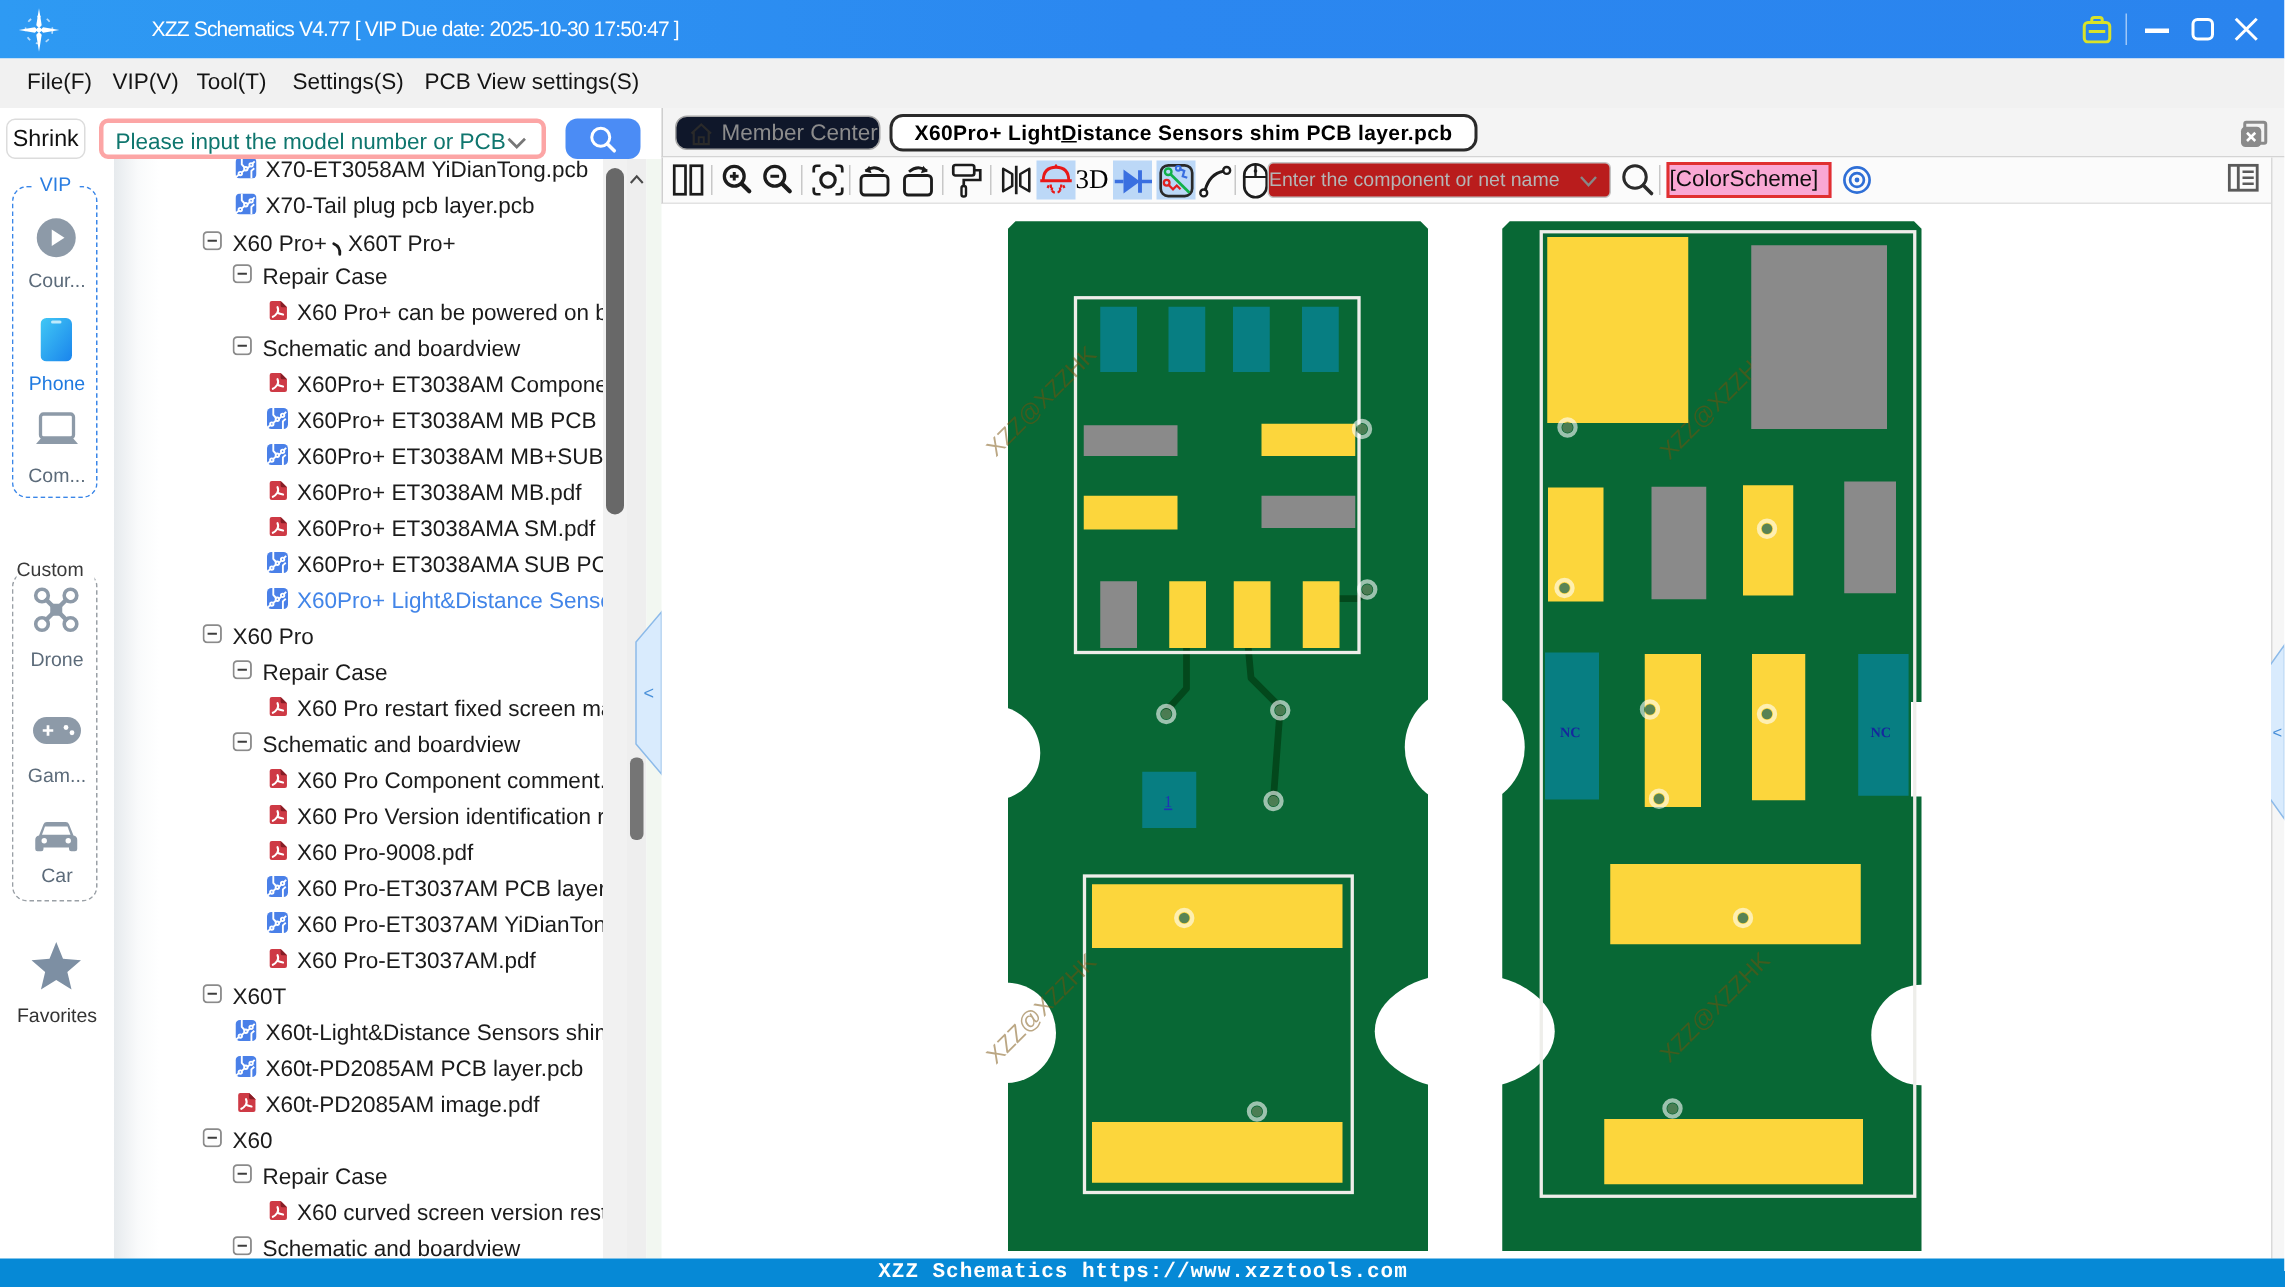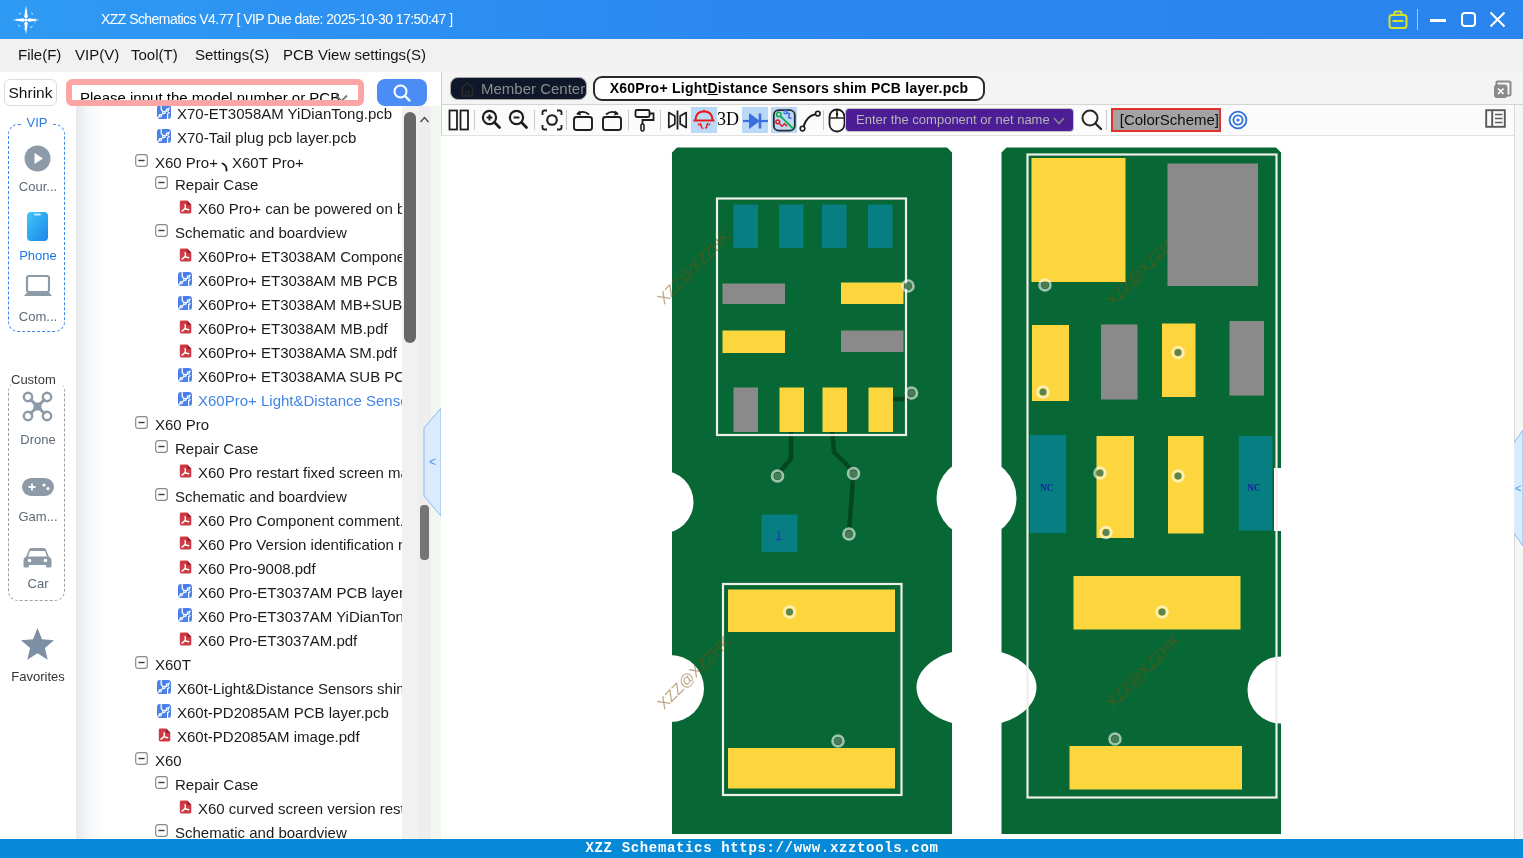--- a/index.html
+++ b/index.html
@@ -5,21 +5,21 @@
 .abs{position:absolute}
 
 #title{left:0;top:0;width:1523px;height:39px;background:linear-gradient(90deg,#2e9af3 0%,#2b87f0 50%,#2a84ee 100%)}
 #title .txt{left:101px;top:11px;font-size:14px;color:#fff;letter-spacing:-0.55px}
 
 #menu{left:0;top:39px;width:1523px;height:33px;background:#f1f1f1}
 #menu span{position:absolute;top:7px;font-size:15px;color:#141414}
 
 #srow{left:0;top:72px;width:431px;height:34px;background:#fff}
 #shrink{left:4px;top:7px;width:53px;height:27px;border:1px solid #dcdcdc;border-radius:6px;font-size:15.5px;color:#111;text-align:center;line-height:25px;background:#fff}
-#sinput{left:66px;top:7px;width:298px;height:27px;border:6px solid #fca5a5;border-radius:6px;background:#fff;font-size:15px;color:#000000;line-height:25px;padding-left:8px;white-space:nowrap;overflow:hidden}
+#sinput{left:66px;top:7px;width:298px;height:27px;border:3px solid #fca5a5;border-radius:6px;background:#fff;font-size:15px;color:#0f766e;line-height:25px;padding-left:8px;white-space:nowrap;overflow:hidden}
 #sbtn{left:377px;top:7px;width:50px;height:27px;background:#4b8cf5;border-radius:8px}
 
 #sbar{left:0;top:106px;width:76px;height:733px;background:#fff}
 .slab{position:absolute;width:76px;text-align:center;font-size:13px;color:#5c6b7a}
 
 #tree{left:76px;top:106px;width:330px;height:733px;background:linear-gradient(90deg,#e6eaed 0px,#f9fafb 16px,#fff 30px);overflow:hidden}
 .trow{position:absolute;height:24px;display:flex;align-items:flex-start;font-size:15px;color:#1b1b1b;white-space:nowrap}
 .trow svg{flex:0 0 auto;margin-right:6px}
 .trow .ex{margin-right:7px}
 .blue{color:#4285e8}
@@ -29,22 +29,22 @@
 #sc2t{left:418px;top:106px;width:13px;height:733px;background:#eeeeee}
 #sc2{left:420px;top:505px;width:9px;height:55px;background:#757575;border-radius:4px}
 #gapstrip{left:431px;top:106px;width:10px;height:733px;background:#f2f7f1}
 
 #tabrow{left:441px;top:72px;width:1082px;height:33px;background:#f4f4f4;border-left:1px solid #cfcfcf;border-bottom:1px solid #d4d4d4}
 #member{left:450px;top:77px;width:137px;height:23px;background:#0f172a;border:1px solid #a6a6a6;border-radius:8px;color:#8c8c8c;font-size:15px;line-height:21px}
 #tab1{left:593px;top:76px;width:392px;height:25px;background:#fff;border:2px solid #2a2a2a;border-radius:9px;font-size:14px;font-weight:bold;color:#000;text-align:center;line-height:21px;letter-spacing:0.25px}
 #toolbar{left:441px;top:105px;width:1073px;height:31px;background:#fbfbfb;border-left:1px solid #cfcfcf;border-bottom:1px solid #e2e2e2}
 .tsep{position:absolute;top:110px;width:1px;height:20px;background:#c8c8c8}
 .tbg{position:absolute;top:107px;height:26px;background:#bcd8f7}
-#tinput{left:845px;top:108px;width:229px;height:24px;border:1px solid #c3c3c3;border-radius:4px;background:#4c1d95;font-size:13px;color:#b5b5b5;line-height:22px;padding-left:10px;white-space:nowrap;overflow:hidden}
-#cscheme{left:1111px;top:108px;width:110px;height:24px;border:2px solid #e03030;background:#a3a3a3;font-size:15px;color:#101010;text-align:right;line-height:20px}
+#tinput{left:845px;top:108px;width:229px;height:24px;border:1px solid #c3c3c3;border-radius:4px;background:#b91c1c;font-size:13px;color:#b5b5b5;line-height:22px;padding-left:0;white-space:nowrap;overflow:hidden}
+#cscheme{left:1111px;top:108px;width:110px;height:24px;border:2px solid #e03030;background:#f9a8d4;font-size:15px;color:#101010;text-align:left;line-height:20px}
 #t3d{left:717px;top:109px;font-size:18px;font-weight:normal;color:#000;font-family:'Liberation Serif',serif}
 #rstrip{left:1514px;top:105px;width:9px;height:734px;background:#f6f6f6;border-left:1px solid #d9d9d9}
 #canvas{left:442px;top:136px;width:1072px;height:703px;background:#fff}
 
 #status{left:0;top:839px;width:1523px;height:19px;background:#0689d6}
 #status div{position:absolute;left:762px;top:1px;transform:translateX(-50%);font-family:"Liberation Mono",monospace;font-size:14px;font-weight:bold;color:#fff;letter-spacing:.65px;white-space:nowrap}
 </style></head><body>
 <svg width="0" height="0" style="position:absolute">
     <defs>
 <symbol id="pdf" viewBox="0 0 14 14">

